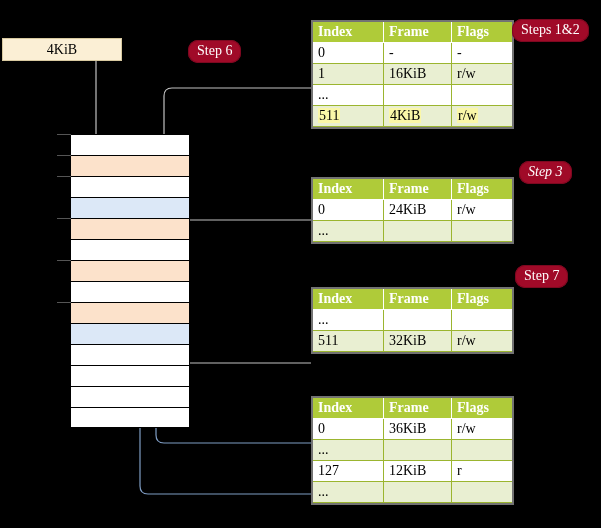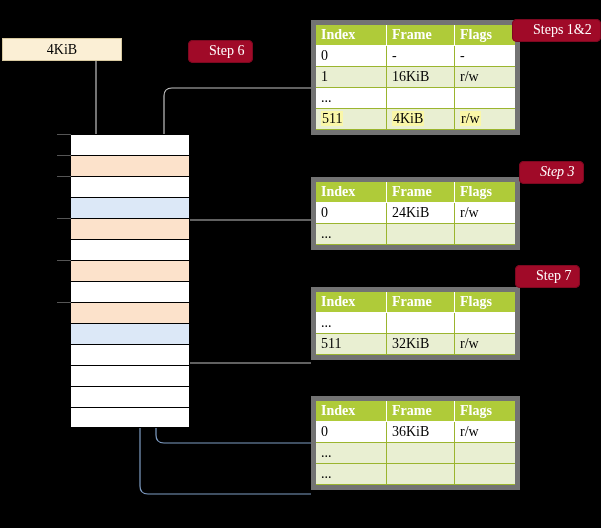--- a/index.html
+++ b/index.html
@@ -6,40 +6,40 @@
   body{width:601px;height:528px;position:relative;overflow:hidden;
        font-family:"Liberation Serif","DejaVu Serif",serif;}
   .stage{position:absolute;left:0;top:0;width:601px;height:528px;}
 
   
   svg.wires{position:absolute;left:0;top:0;width:601px;height:528px;pointer-events:none;}
 
   
   .badge{position:absolute;background:#A00A28;color:#fff;
          font-family:"Liberation Serif","DejaVu Serif",serif;
-         font-size:14px;line-height:1;padding:4px 9px 5px 21px;
-         border-radius:5px;white-space:nowrap;text-align:center;
+         font-size:14px;line-height:1;padding:4px 9px 5px 9px;
+         border-radius:10px;white-space:nowrap;text-align:center;
          box-shadow:0 0 0 1px #7d0820 inset;}
 
   
   .pagebox{position:absolute;background:#FBEFD5;border:1px solid #d8c9a0;
            color:#000;font-size:14px;display:flex;align-items:center;
            justify-content:center;}
 
   
   .memcol{position:absolute;left:70px;top:134px;width:120px;}
   .memrow{height:21px;border:1px solid #000;border-bottom:none;box-sizing:border-box;background:#fff;}
   .memrow:last-child{border-bottom:1px solid #000;}
   .memrow.orange{background:#FCE2CB;}
   .memrow.blue{background:#DCE8F7;}
   .memrow.white{background:#ffffff;}
   .tick{position:absolute;left:-14px;width:14px;height:0;border-top:1px solid #555;}
 
   
-  .ptable{position:absolute;border:5px solid #737373;border-collapse:collapse;
+  .ptable{position:absolute;border:2px solid #737373;border-collapse:collapse;
           background:#fff;}
   .ptable table{border-collapse:collapse;}
   .ptable th{background:#AFCB39;color:#ffffff;font-weight:bold;font-size:14px;
              text-align:left;padding:2px 5px;border:1px solid #ffffff;
              border-top:none;}
   .ptable th:first-child{border-left:none;}
   .ptable th:last-child{border-right:none;}
   .ptable td{font-size:14px;padding:2px 5px;border:1px solid #9bb52f;
              height:18px;box-sizing:border-box;color:#000;}
   .ptable td:first-child{border-left:none;}
@@ -211,20 +211,25 @@
             <tr class="">
               <td class="c-index">0</td>
               <td class="c-frame">36KiB</td>
               <td class="c-flags">r/w</td>
             </tr>
             <tr class="alt">
               <td class="c-index">...</td>
               <td class="c-frame"></td>
               <td class="c-flags"></td>
             </tr>
+            <tr class="">
+              <td class="c-index">127</td>
+              <td class="c-frame">12KiB</td>
+              <td class="c-flags">r</td>
+            </tr>
             <tr class="alt">
               <td class="c-index">...</td>
               <td class="c-frame"></td>
               <td class="c-flags"></td>
             </tr>
           </tbody>
         </table>
       </div>
     </div>
 

